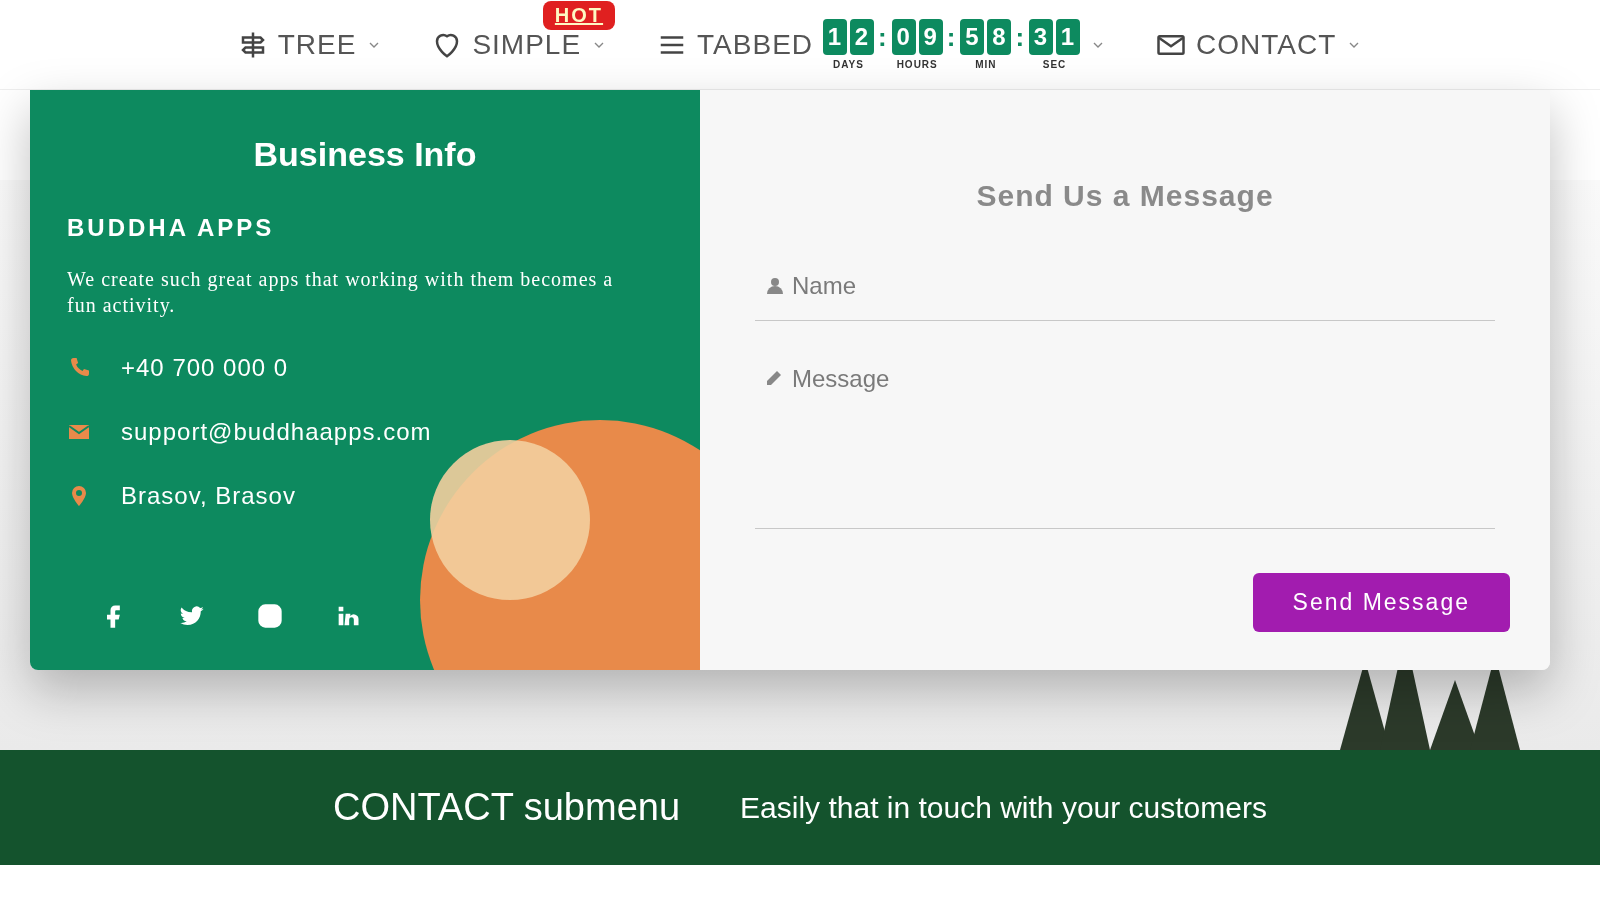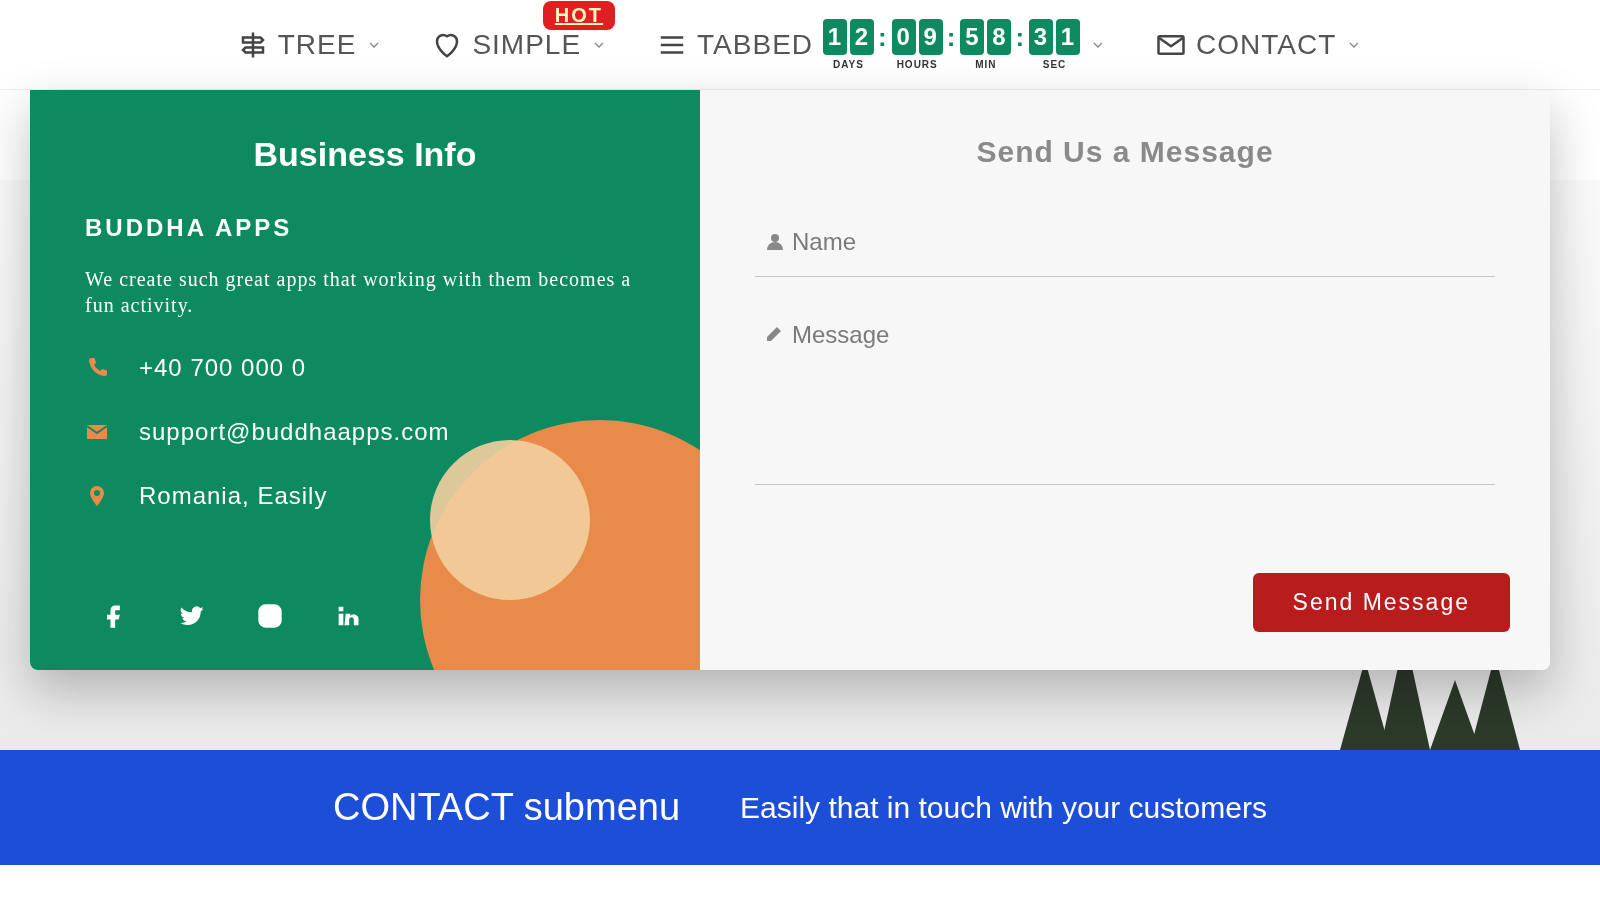--- a/index.html
+++ b/index.html
@@ -86,21 +86,21 @@
       box-shadow: 0 20px 50px rgba(0,0,0,.25);
       z-index: 20;
       overflow: hidden;
     }
 
     
     .info-panel {
       width: 670px;
       background: #0d8a5f;
       color: #fff;
-      padding: 45px 55px 35px;
+      padding: 45px 37px 35px;
       position: relative;
       overflow: hidden;
     }
     .info-title {
       font-size: 34px;
       font-weight: 700;
       text-align: center;
       margin-bottom: 40px;
     }
     .info-company {
@@ -166,38 +166,39 @@
       padding: 45px 55px 35px;
       position: relative;
     }
     .form-title {
       font-size: 30px;
       font-weight: 700;
       color: #8a8a8a;
       text-align: center;
       margin-bottom: 45px;
       letter-spacing: 1px;
+      margin-top: 44px;
     }
     .field {
       display: flex;
       align-items: center;
       gap: 5px;
       border-bottom: 1px solid #c8c8c8;
       padding: 14px 8px 20px;
       margin-bottom: 30px;
     }
     .field.tall { align-items: flex-start; height: 178px; }
     .field svg { width: 24px; height: 24px; fill: #888; flex-shrink: 0; }
     .field-label { font-size: 24px; color: #7a7a7a; }
 
     .send-btn {
       position: absolute;
       right: 40px;
       bottom: 38px;
-      background: #b91c1c;
+      background: #a21caf;
       color: #fff;
       border: none;
       font-size: 23px;
       letter-spacing: 2px;
       padding: 16px 40px;
       border-radius: 6px;
       cursor: pointer;
     }
 
     
@@ -229,21 +230,21 @@
     .tree.t1 { right: 150px; }
     .tree.t2 { right: 110px; border-bottom-width: 115px; }
     .tree.t3 { right: 60px; border-bottom-width: 70px; }
     .tree.t4 { right: 20px; border-bottom-width: 95px; }
 
     
     .banner {
       position: absolute;
       left: 0; right: 0; bottom: 35px;
       height: 115px;
-      background: #1d4ed8;
+      background: #14532d;
       color: #fff;
       display: flex;
       align-items: center;
       justify-content: center;
       gap: 60px;
       z-index: 5;
     }
     .banner-title { font-size: 38px; font-weight: 300; }
     .banner-sub { font-size: 30px; font-weight: 300; }
   </style>
@@ -369,21 +370,21 @@
       </span>
       <span>support@buddhaapps.com</span>
     </div>
 
     <div class="info-line">
       <span class="ic">
         <svg viewBox="0 0 24 24">
             <path d="M12 2a7 7 0 0 0-7 7c0 5 7 13 7 13s7-8 7-13a7 7 0 0 0-7-7zm0 10a3 3 0 1 1 0-6 3 3 0 0 1 0 6z"></path>
           </svg>
       </span>
-      <span>Romania, Easily</span>
+      <span>Brasov, Brasov</span>
     </div>
 
     <div class="socials">
       <span class="soc">
         <svg viewBox="0 0 24 24">
             <path d="M13 3h4v4h-3c-.6 0-1 .4-1 1v3h4l-1 4h-3v7h-4v-7H6v-4h3V7a4 4 0 0 1 4-4z"></path>
           </svg>
       </span>
       <span class="soc">
         <svg viewBox="0 0 24 24">

